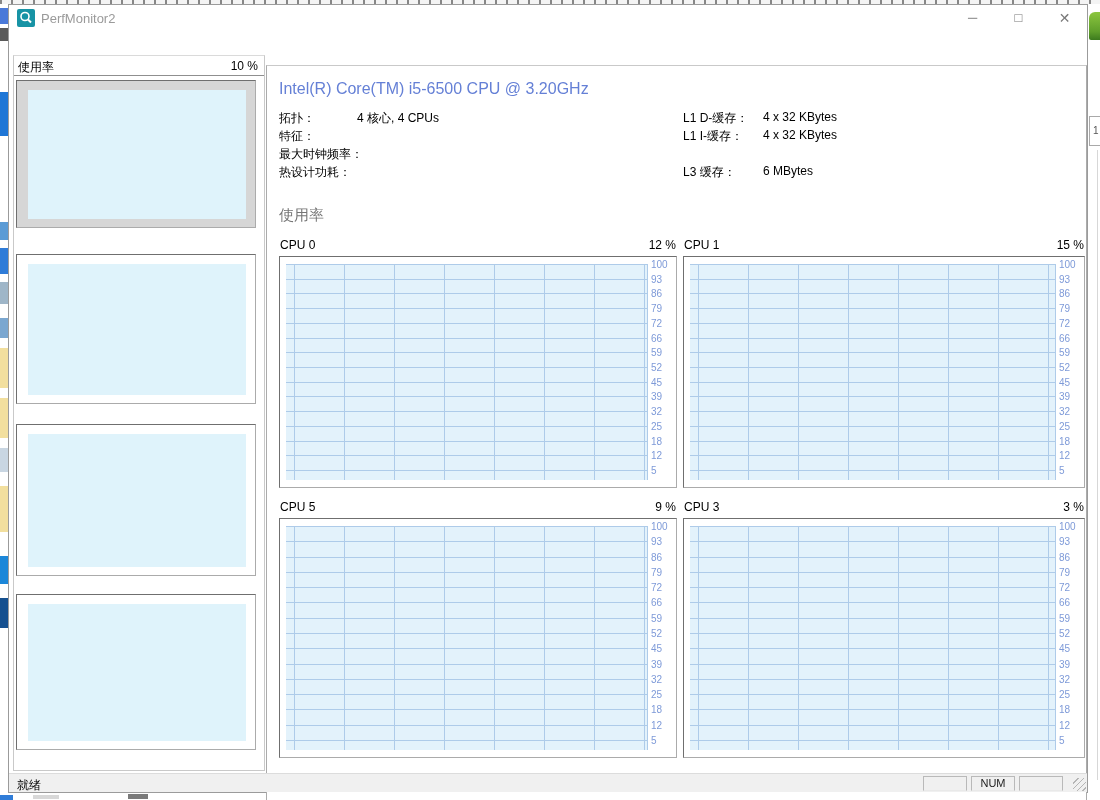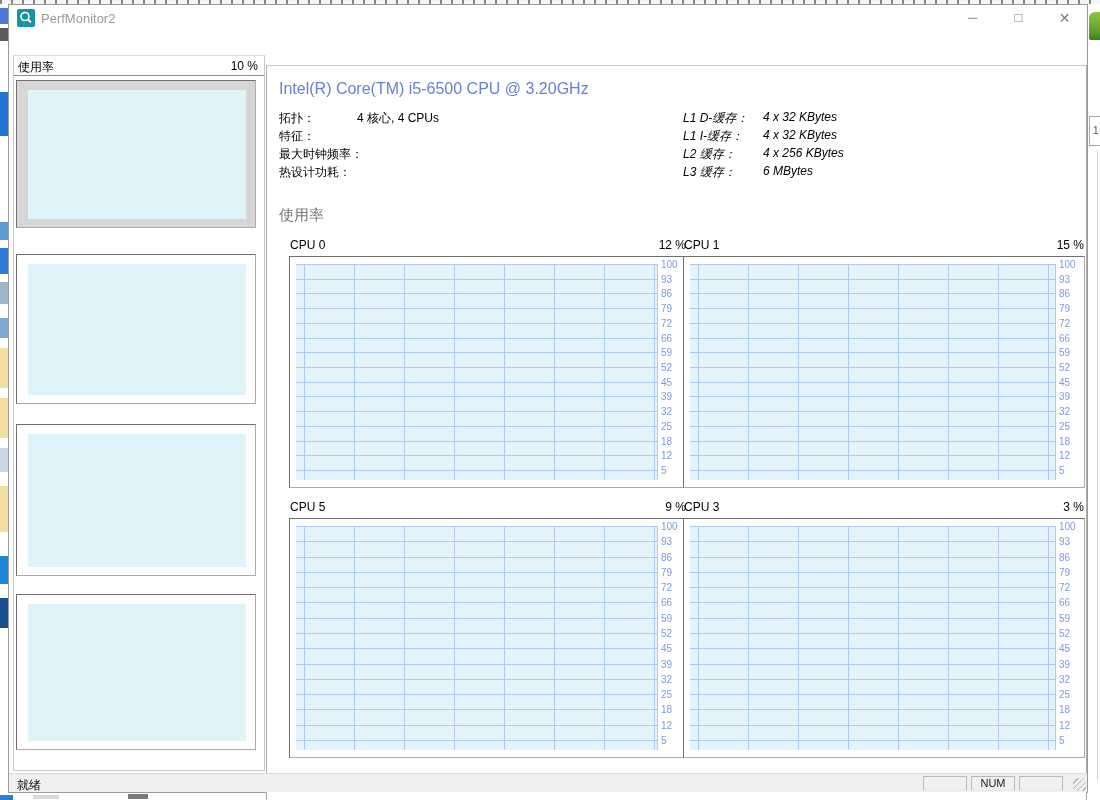--- a/index.html
+++ b/index.html
@@ -40,28 +40,28 @@
   .sb-p3{top:368px;height:152px;background:#fff;}
   .sb-p4{top:538px;height:156px;background:#fff;}
 
   
   .main{left:257px;top:60px;width:821px;height:764px;background:#fff;border:1px solid #ababab;border-top-color:#c9c9c9;}
   .cpu-title{left:12px;top:14px;font-size:16px;color:#6580d6;}
   .info-row{position:absolute;height:18px;font-size:12px;color:#000;}
   .info-label{position:absolute;left:0;top:0;}
   .info-value{position:absolute;top:0;}
   .col-l{left:12px;width:390px;} .col-l .info-value{left:78px;}
-  .col-r{left:416px;width:390px;font-style:italic;} .col-r .info-value{left:80px;}
+  .col-r{left:416px;width:390px;} .col-r .info-value{left:80px;}
   .usage-title{left:12px;top:140px;font-size:15px;color:#757575;}
 
   .chart-header{position:absolute;height:15px;font-size:12px;color:#000;}
   .chart-header .ch-label{position:absolute;left:1px;top:0;}
   .chart-header .ch-value{position:absolute;right:1px;top:0;}
   .chart-panel{position:absolute;background:#fff;border:1px solid;border-color:#6f6f6f #ababab #ababab #6f6f6f;}
-  .c1{left:12px;width:398px;margin-left:10px;} .c2{left:416px;width:402px;}
+  .c1{left:12px;width:398px;} .c2{left:416px;width:402px;}
   .hr1{top:172px;} .hr2{top:434px;}
   .pr1{top:190px;height:232px;} .pr2{top:452px;height:240px;}
   .chart-plot{position:absolute;left:6px;top:7px;bottom:7px;right:28px;background-color:#e3f2fb;
     background-image:repeating-linear-gradient(to right,#aecbe9 0 1px,transparent 1px 50px);
     background-position:8px 0;border-right:1px solid #aecbe9;}
   .chart-ticks{position:absolute;right:2px;top:7px;bottom:7px;width:25px;background:#fff;}
   .hline{position:absolute;left:0;right:0;height:1px;background:#aecbe9;}
   .tick{position:absolute;left:2px;font-size:10px;line-height:10px;color:#7e9ad8;}
 
   
@@ -158,24 +158,20 @@
     </div>
 
     <div class="info-row col-r" style="top:44px;">
       <span class="info-label">L1 D-缓存：</span>
       <span class="info-value">4 x 32 KBytes</span>
     </div>
     <div class="info-row col-r" style="top:62px;">
       <span class="info-label">L1 I-缓存：</span>
       <span class="info-value">4 x 32 KBytes</span>
     </div>
-    <div class="info-row col-r" style="top:80px;">
-      <span class="info-label">L2 缓存：</span>
-      <span class="info-value">4 x 256 KBytes</span>
-    </div>
     <div class="info-row col-r" style="top:98px;">
       <span class="info-label">L3 缓存：</span>
       <span class="info-value">6 MBytes</span>
     </div>
 
     <div class="abs usage-title">使用率</div>
 
     <div class="chart-header c1 hr1">
       <span class="ch-label">CPU 0</span>
       <span class="ch-value">12 %</span>

